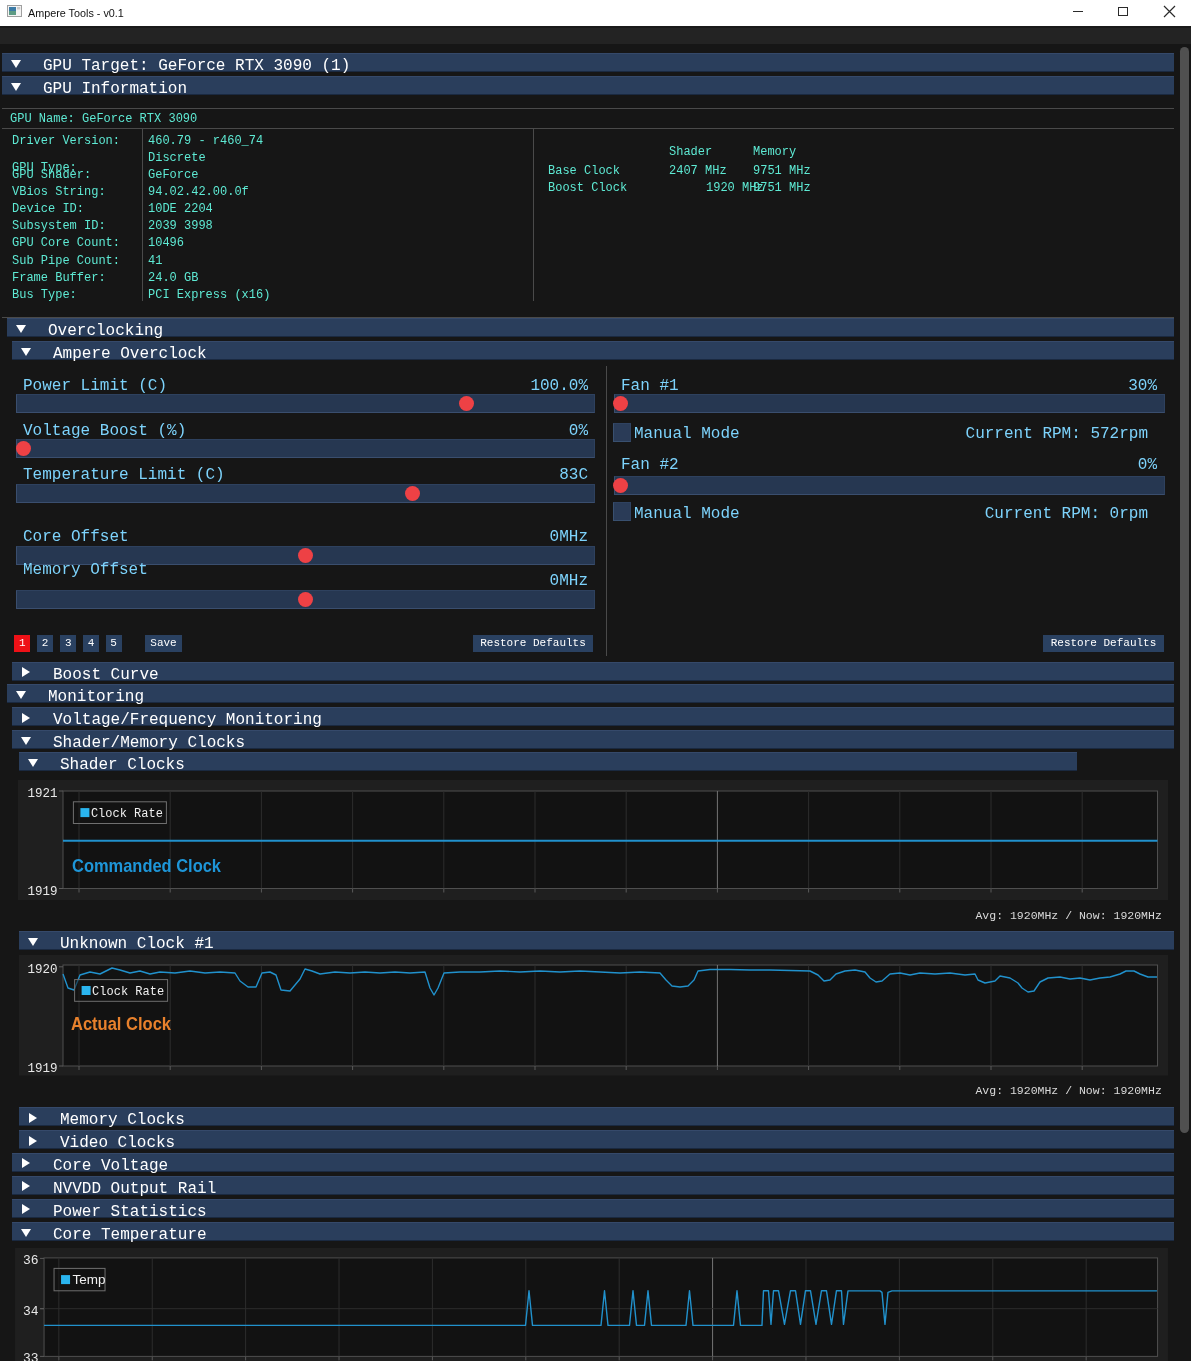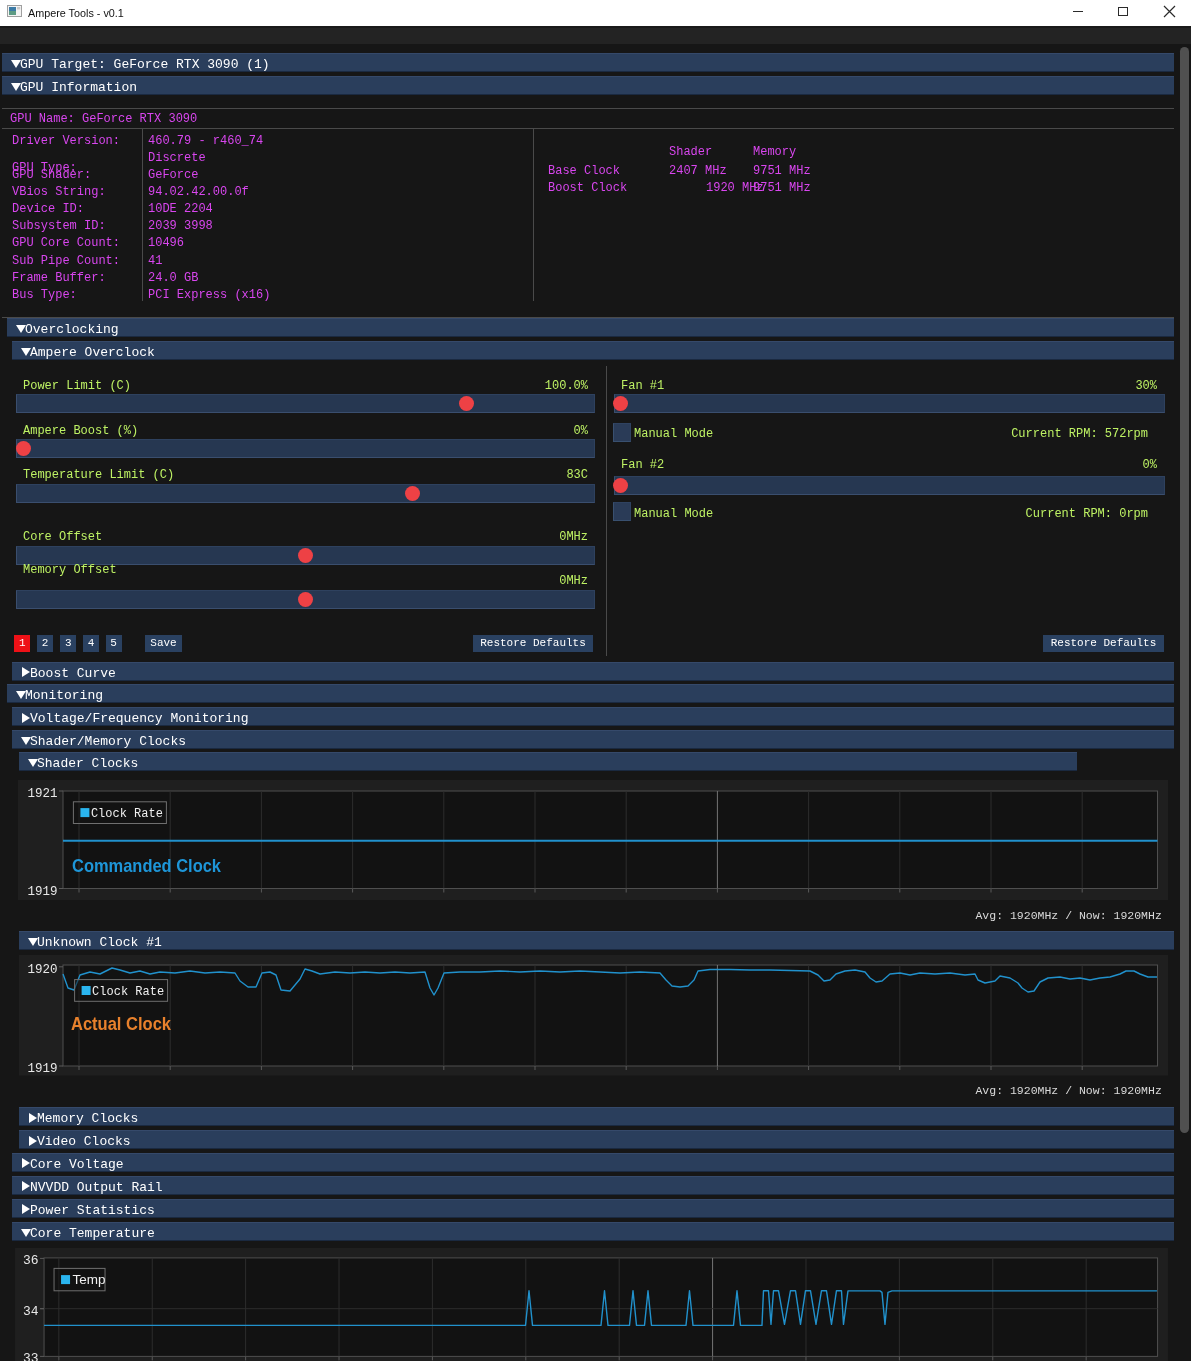--- a/index.html
+++ b/index.html
@@ -1,22 +1,22 @@
 <!DOCTYPE html>
 <html><head><meta charset="utf-8"><style>
 *{margin:0;padding:0;box-sizing:border-box}
 html,body{width:1191px;height:1361px;overflow:hidden}
 body{background:#161616;font-family:"Liberation Mono",monospace;position:relative}
 .abs{position:absolute}
 .hdr{position:absolute;height:19px;background:#2a3e5c;border-top:1px solid #35496a;border-bottom:1px solid #1a2940}
 .hdr .td{position:absolute;left:9px;top:6px;width:0;height:0;border-left:5px solid transparent;border-right:5px solid transparent;border-top:8px solid #fff}
 .hdr .tr{position:absolute;left:10px;top:4.5px;width:0;height:0;border-top:5px solid transparent;border-bottom:5px solid transparent;border-left:8px solid #fff}
-.hdr .t{position:absolute;left:18px;top:3px;font-size:13px;color:#fff;white-space:pre}
-.mt{position:absolute;color:#d946ef;font-size:12px;white-space:pre;line-height:15px}
-.lbl{position:absolute;color:#bef264;font-size:12px;white-space:pre;line-height:15px}
+.hdr .t{position:absolute;left:41px;top:3px;font-size:16px;color:#fff;white-space:pre}
+.mt{position:absolute;color:#5eead4;font-size:12px;white-space:pre;line-height:15px}
+.lbl{position:absolute;color:#7dd3fc;font-size:16px;white-space:pre;line-height:15px}
 .ra{text-align:right}
 .track{position:absolute;height:19px;background:#263751;border:1px solid #3a4e6e;border-top-color:#2e415e;border-right-color:#2e415e}
 .knob{position:absolute;width:15px;height:15px;border-radius:50%;background:#ee4145}
 .btn{position:absolute;height:17.5px;background:#2a4161;color:#fff;font-size:11px;text-align:center;line-height:17.5px;white-space:pre}
 .cb{position:absolute;width:18.5px;height:19px;background:#2a3b57;border:1px solid #39506f;border-top-color:#2f4260;border-right-color:#2f4260}
 .gline{position:absolute;background:#4a4a4a}
 </style></head><body>
 <div class="abs" style="left:0;top:0;width:1191px;height:26px;background:#fff"></div>
 <svg class="abs" style="left:7px;top:5px" width="15" height="12" viewBox="0 0 15 12">
 <rect x="0.5" y="0.5" width="14" height="11" fill="#f4f4f4" stroke="#a0a0a0"></rect>
@@ -127,21 +127,21 @@
 <div class="mt" style="left:548px;top:163.5px">Base Clock</div>
 <div class="mt" style="left:669px;top:163.5px">2407 MHz</div>
 <div class="mt" style="left:753px;top:163.5px">9751 MHz</div>
 <div class="mt" style="left:548px;top:180.5px">Boost Clock</div>
 <div class="mt" style="left:706px;top:180.5px">1920 MHz</div>
 <div class="mt" style="left:753px;top:180.5px">9751 MHz</div>
 <div class="lbl" style="left:23px;top:378.5px">Power Limit (C)</div>
 <div class="lbl ra" style="left:468px;top:378.5px;width:120px">100.0%</div>
 <div class="track" style="left:16px;top:393.5px;width:579px"></div>
 <div class="knob" style="left:459.0px;top:395.5px"></div>
-<div class="lbl" style="left:23px;top:423.5px">Ampere Boost (%)</div>
+<div class="lbl" style="left:23px;top:423.5px">Voltage Boost (%)</div>
 <div class="lbl ra" style="left:468px;top:423.5px;width:120px">0%</div>
 <div class="track" style="left:16px;top:438.5px;width:579px"></div>
 <div class="knob" style="left:15.5px;top:440.5px"></div>
 <div class="lbl" style="left:23px;top:468.2px">Temperature Limit (C)</div>
 <div class="lbl ra" style="left:468px;top:468.2px;width:120px">83C</div>
 <div class="track" style="left:16px;top:483.5px;width:579px"></div>
 <div class="knob" style="left:404.5px;top:485.5px"></div>
 <div class="lbl" style="left:23px;top:529.5px">Core Offset</div>
 <div class="lbl ra" style="left:468px;top:529.5px;width:120px">0MHz</div>
 <div class="track" style="left:16px;top:545.5px;width:579px"></div>

